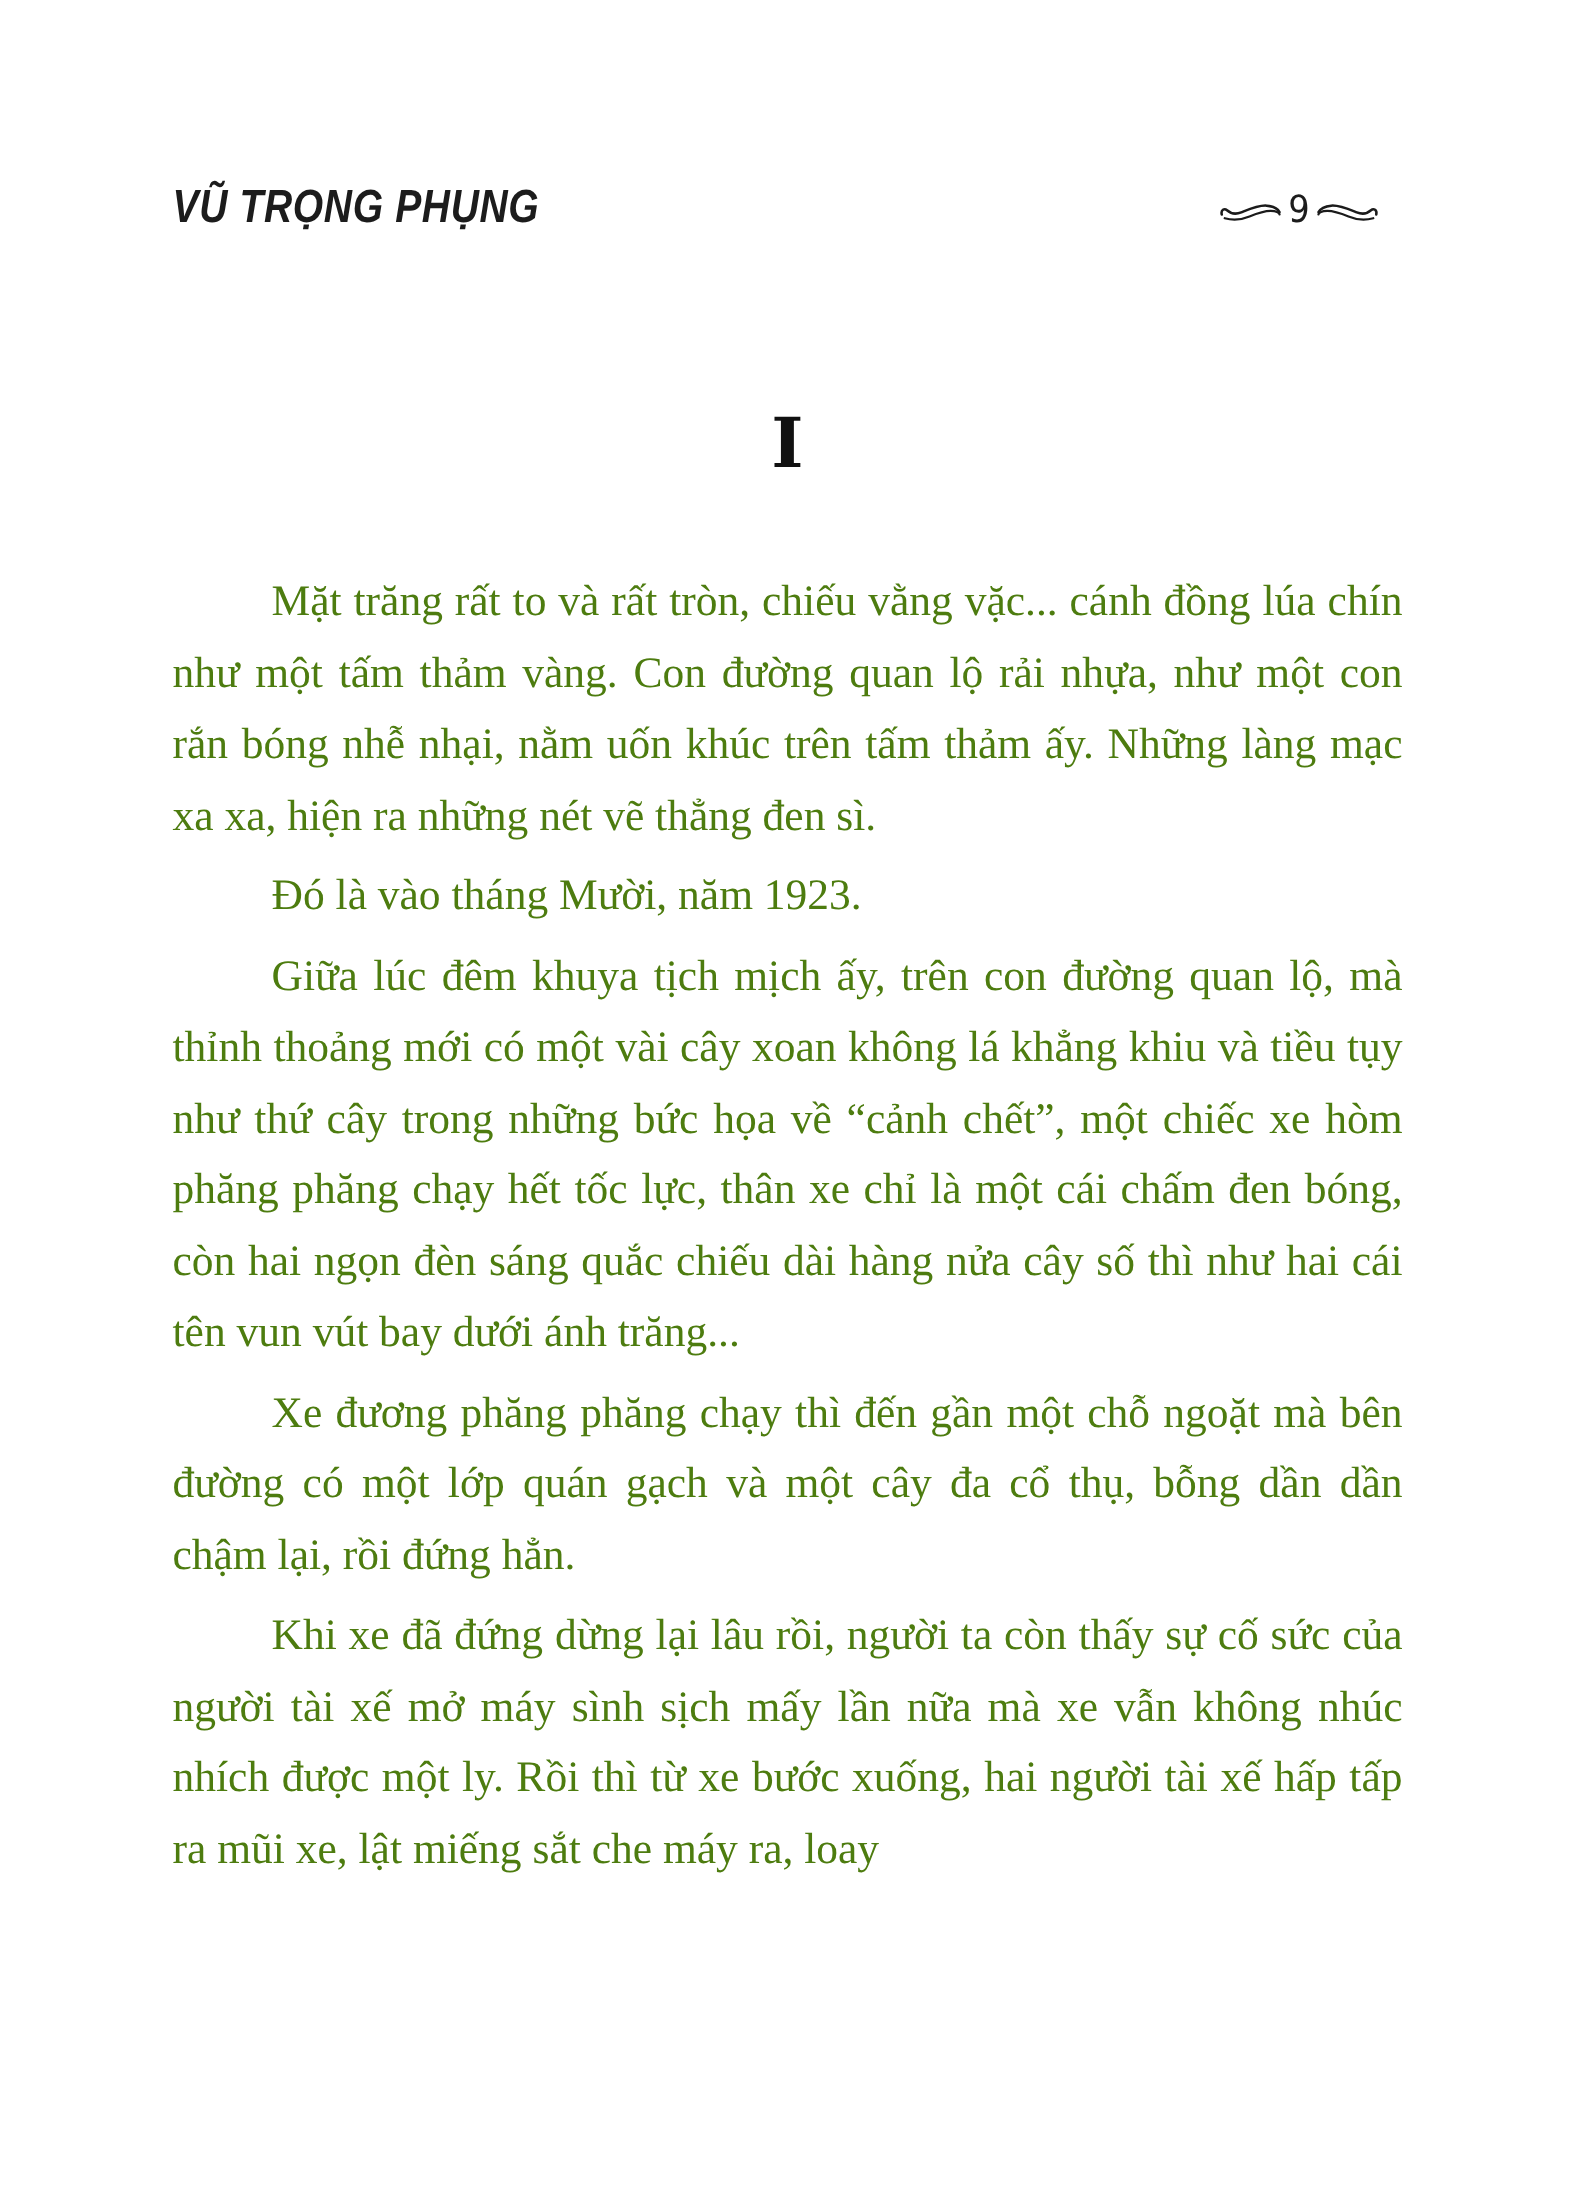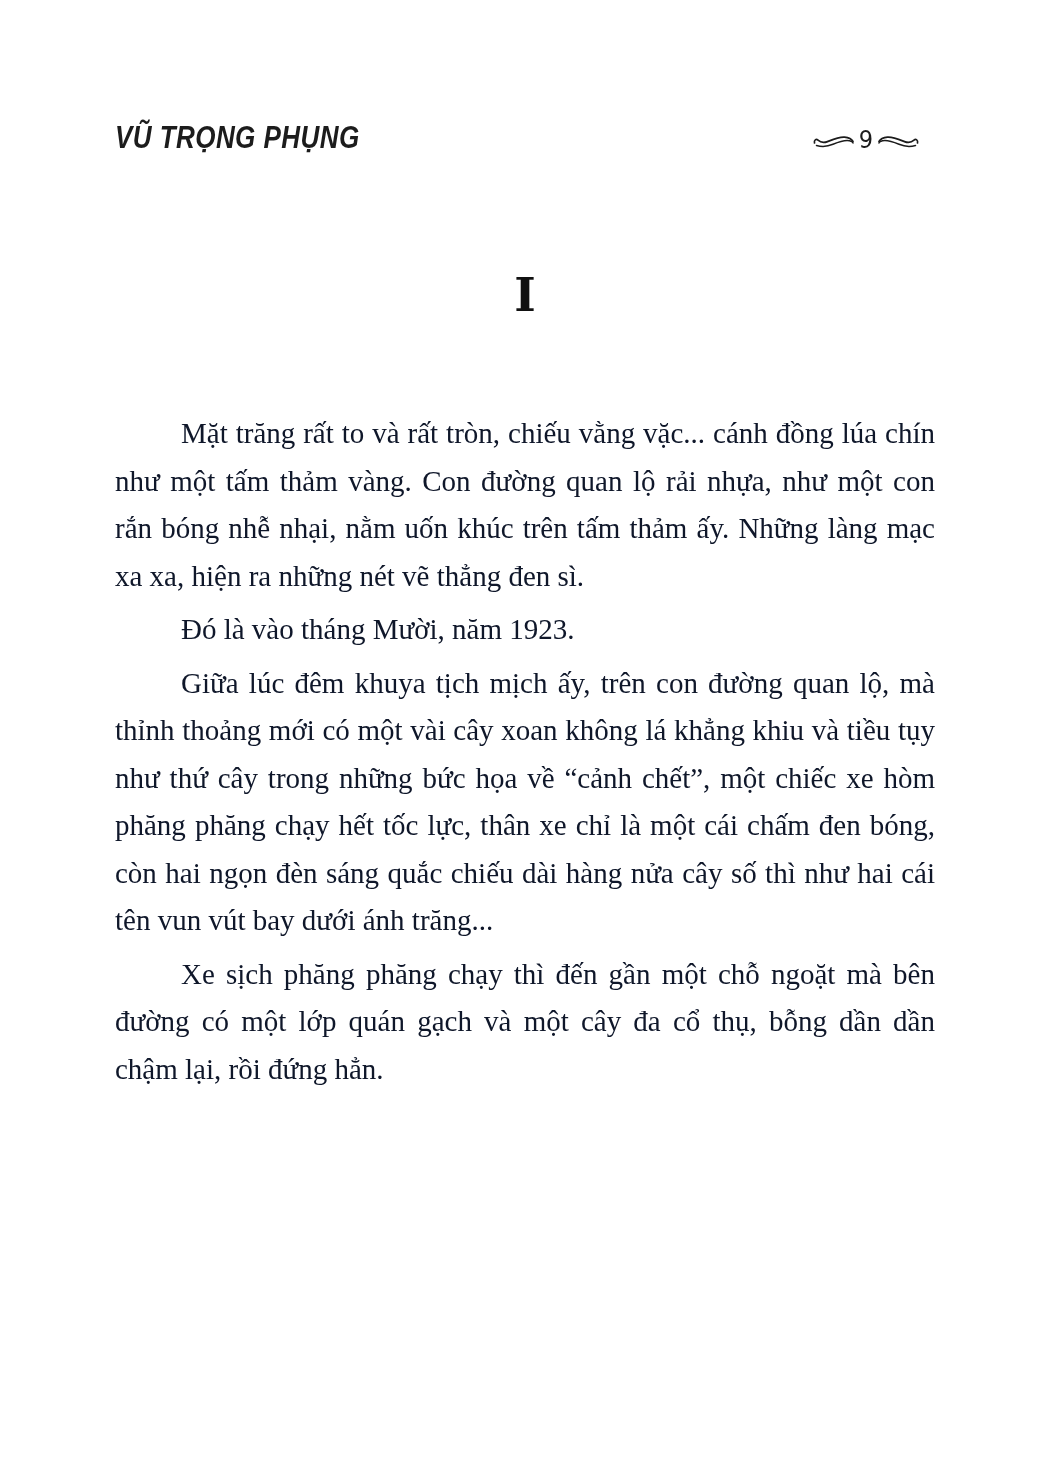--- a/index.html
+++ b/index.html
@@ -57,26 +57,26 @@
   .chapter {
     margin-top: 116px;
     text-align: center;
     font-family: "DejaVu Serif", serif;
     font-weight: 700;
     font-size: 46px;
     line-height: 46px;
     color: #111111;
   }
   .content {
-    margin-top: 92px;
+    margin-top: 60px;
     font-size: 29px;
     line-height: 47.5px;
     text-align: justify;
     text-justify: inter-word;
-    color: #0f172a;
+    color: #4d7c0f;
   }
   .content p {
     margin: 0 0 6px 0;
     text-indent: 66px;
   }
 </style>
 </head>
 <body>
 
 <div class="page">
@@ -100,16 +100,17 @@
       </span>
     </div>
   </div>
 
   <div class="chapter">I</div>
 
   <div class="content">
     <p>Mặt trăng rất to và rất tròn, chiếu vằng vặc... cánh đồng lúa chín như một tấm thảm vàng. Con đường quan lộ rải nhựa, như một con rắn bóng nhễ nhại, nằm uốn khúc trên tấm thảm ấy. Những làng mạc xa xa, hiện ra những nét vẽ thẳng đen sì.</p>
     <p>Đó là vào tháng Mười, năm 1923.</p>
     <p>Giữa lúc đêm khuya tịch mịch ấy, trên con đường quan lộ, mà thỉnh thoảng mới có một vài cây xoan không lá khẳng khiu và tiều tụy như thứ cây trong những bức họa về “cảnh chết”, một chiếc xe hòm phăng phăng chạy hết tốc lực, thân xe chỉ là một cái chấm đen bóng, còn hai ngọn đèn sáng quắc chiếu dài hàng nửa cây số thì như hai cái tên vun vút bay dưới ánh trăng...</p>
-    <p>Xe sịch phăng phăng chạy thì đến gần một chỗ ngoặt mà bên đường có một lớp quán gạch và một cây đa cổ thụ, bỗng dần dần chậm lại, rồi đứng hẳn.</p>
+    <p>Xe đương phăng phăng chạy thì đến gần một chỗ ngoặt mà bên đường có một lớp quán gạch và một cây đa cổ thụ, bỗng dần dần chậm lại, rồi đứng hẳn.</p>
+    <p>Khi xe đã đứng dừng lại lâu rồi, người ta còn thấy sự cố sức của người tài xế mở máy sình sịch mấy lần nữa mà xe vẫn không nhúc nhích được một ly. Rồi thì từ xe bước xuống, hai người tài xế hấp tấp ra mũi xe, lật miếng sắt che máy ra, loay</p>
   </div>
 
 </div>
 
 </body></html>

